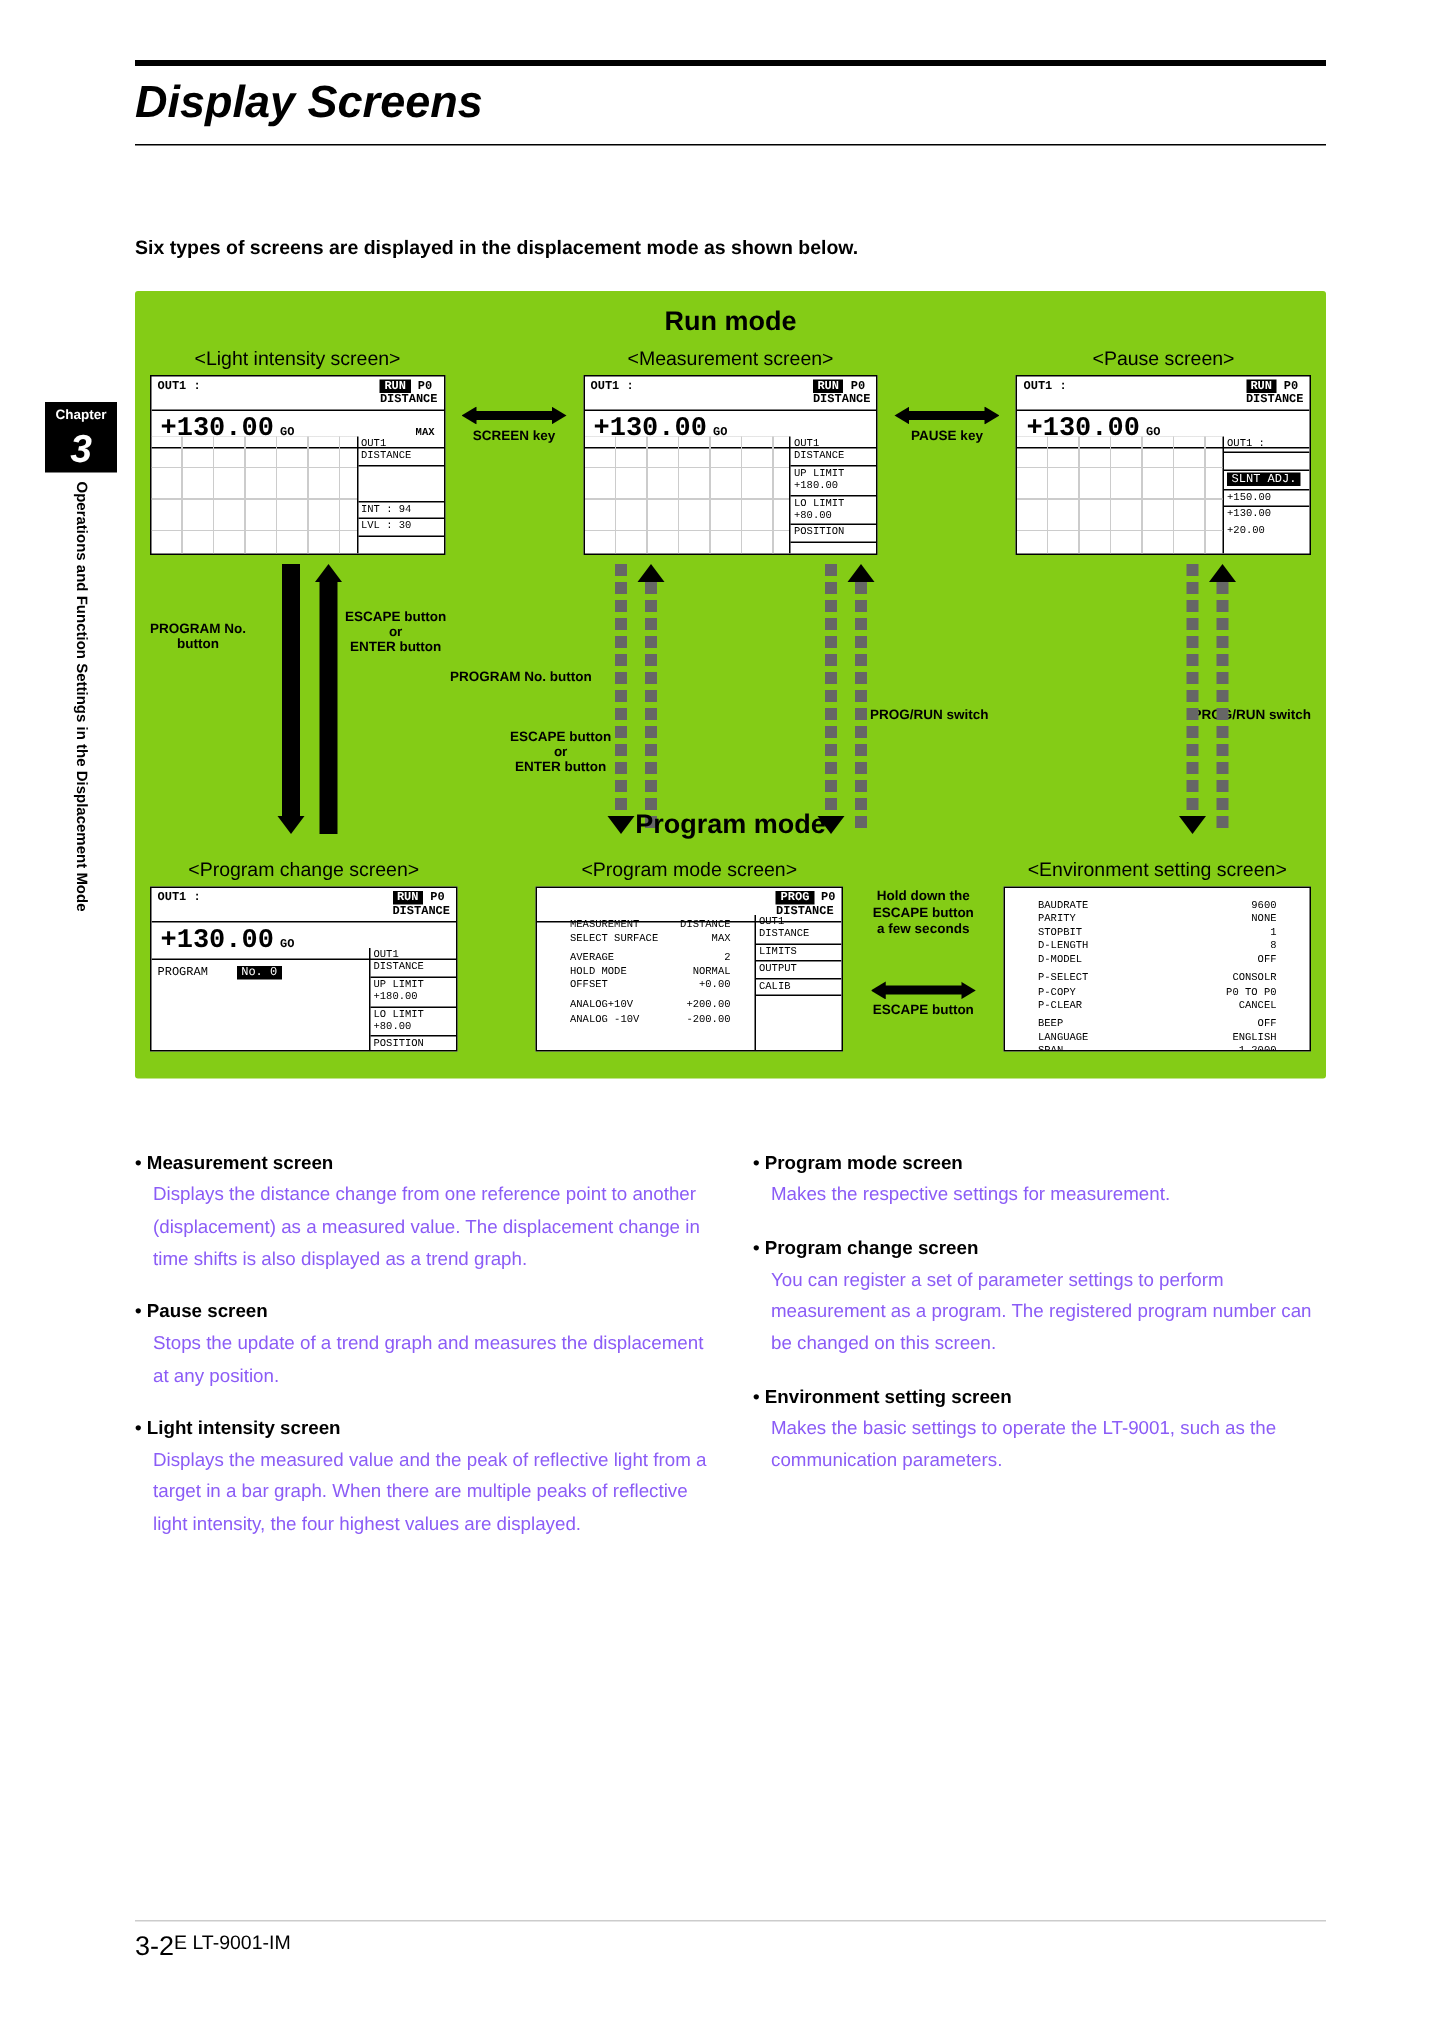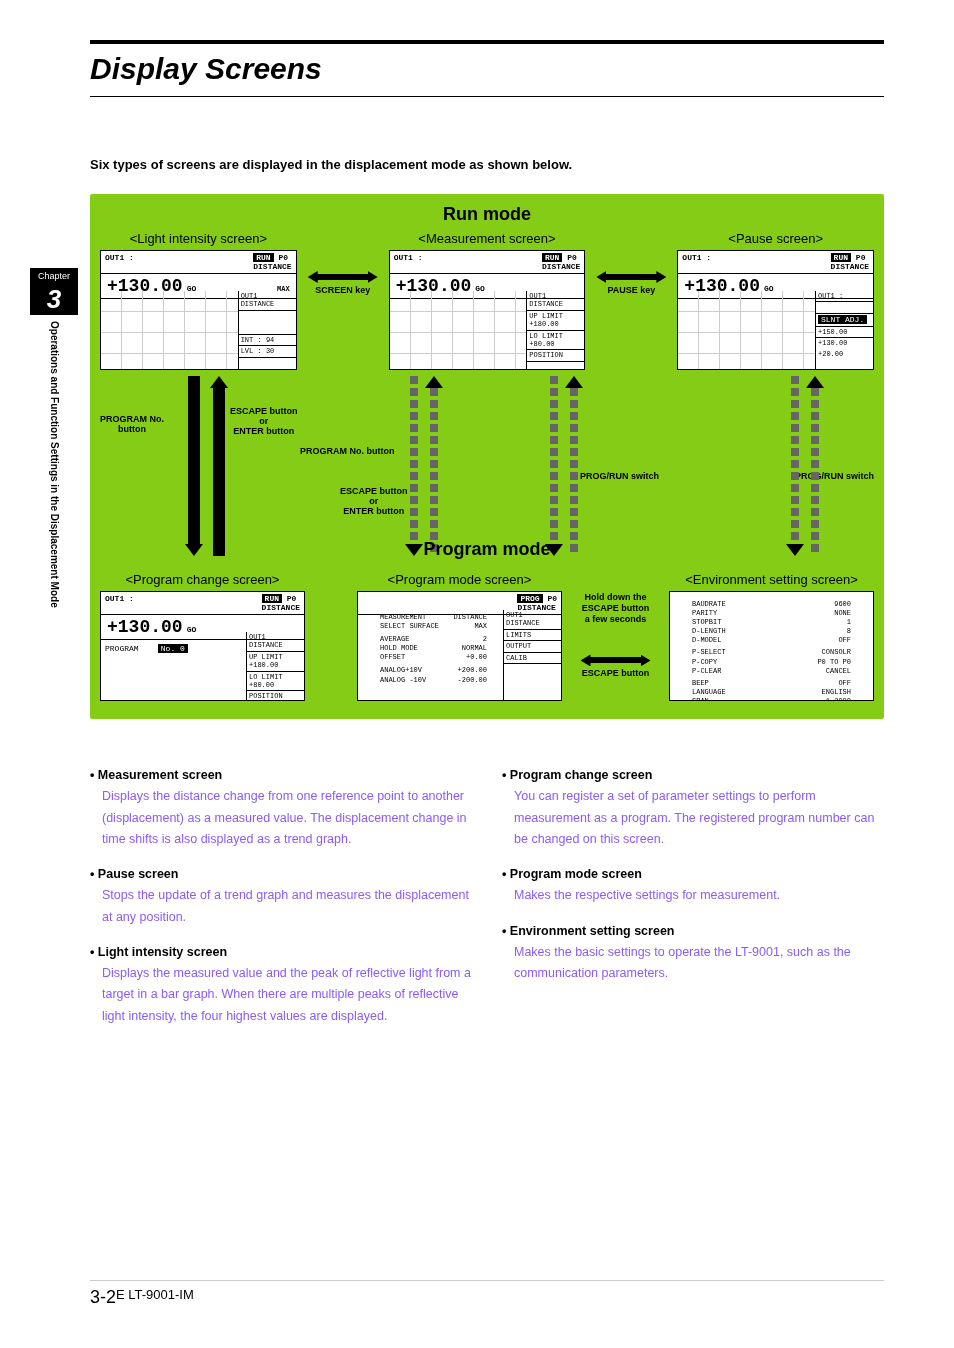--- a/index.html
+++ b/index.html
@@ -21,21 +21,21 @@
   .intro { font-size: 13px; font-weight: bold; margin-bottom: 22px; }
 
   .side-tab {
     position: absolute;
     left: 30px; top: 268px;
     width: 48px;
     display: flex; flex-direction: column; align-items: center;
   }
   .side-tab .chapter-label {
     background: #000; color: #fff;
-    font-size: 9px; font-weight: normal;
+    font-size: 9px; font-weight: bold;
     padding: 3px 4px; width: 100%; text-align: center;
   }
   .side-tab .chapter-num {
     background: #000; color: #fff;
     font-size: 26px; font-weight: bold; font-style: italic;
     width: 100%; text-align: center; line-height: 1.2;
   }
   .side-tab .vertical {
     writing-mode: vertical-rl;
     font-size: 10px; font-weight: bold;
@@ -487,26 +487,26 @@
         <div class="t">• Pause screen</div>
         <div class="b">Stops the update of a trend graph and measures the displacement at any position.</div>
       </div>
       <div class="item">
         <div class="t">• Light intensity screen</div>
         <div class="b">Displays the measured value and the peak of reflective light from a target in a bar graph. When there are multiple peaks of reflective light intensity, the four highest values are displayed.</div>
       </div>
     </div>
     <div class="col">
       <div class="item">
+        <div class="t">• Program mode screen</div>
+        <div class="b">Makes the respective settings for measurement.</div>
+      </div>
+      <div class="item">
         <div class="t">• Program change screen</div>
         <div class="b">You can register a set of parameter settings to perform measurement as a program. The registered program number can be changed on this screen.</div>
-      </div>
-      <div class="item">
-        <div class="t">• Program mode screen</div>
-        <div class="b">Makes the respective settings for measurement.</div>
       </div>
       <div class="item">
         <div class="t">• Environment setting screen</div>
         <div class="b">Makes the basic settings to operate the LT-9001, such as the communication parameters.</div>
       </div>
     </div>
   </div>
 </div>
 
 <div class="footer">

